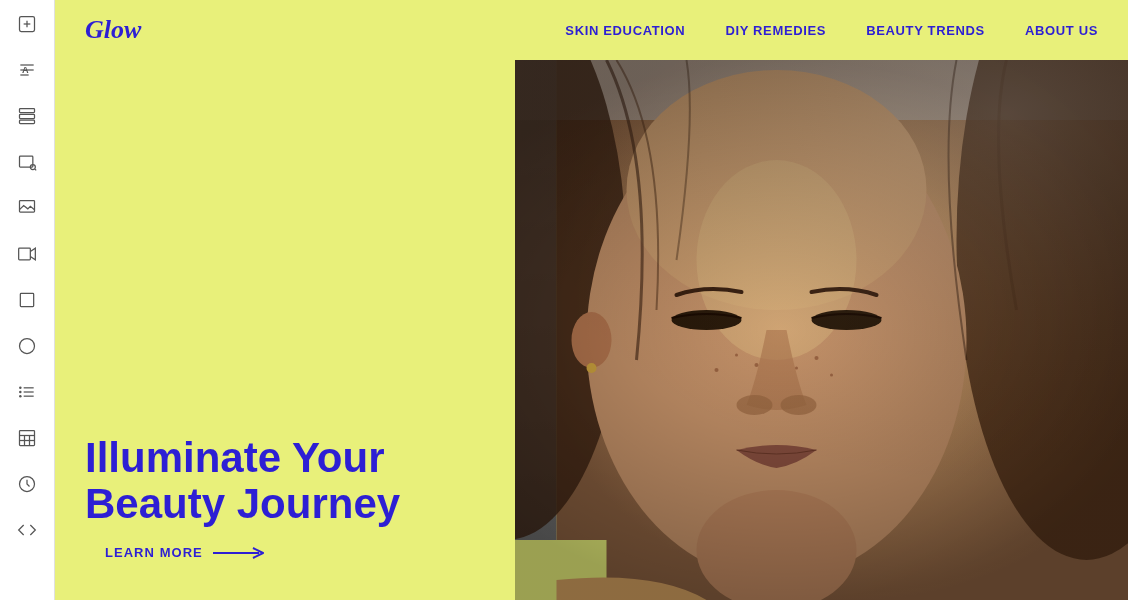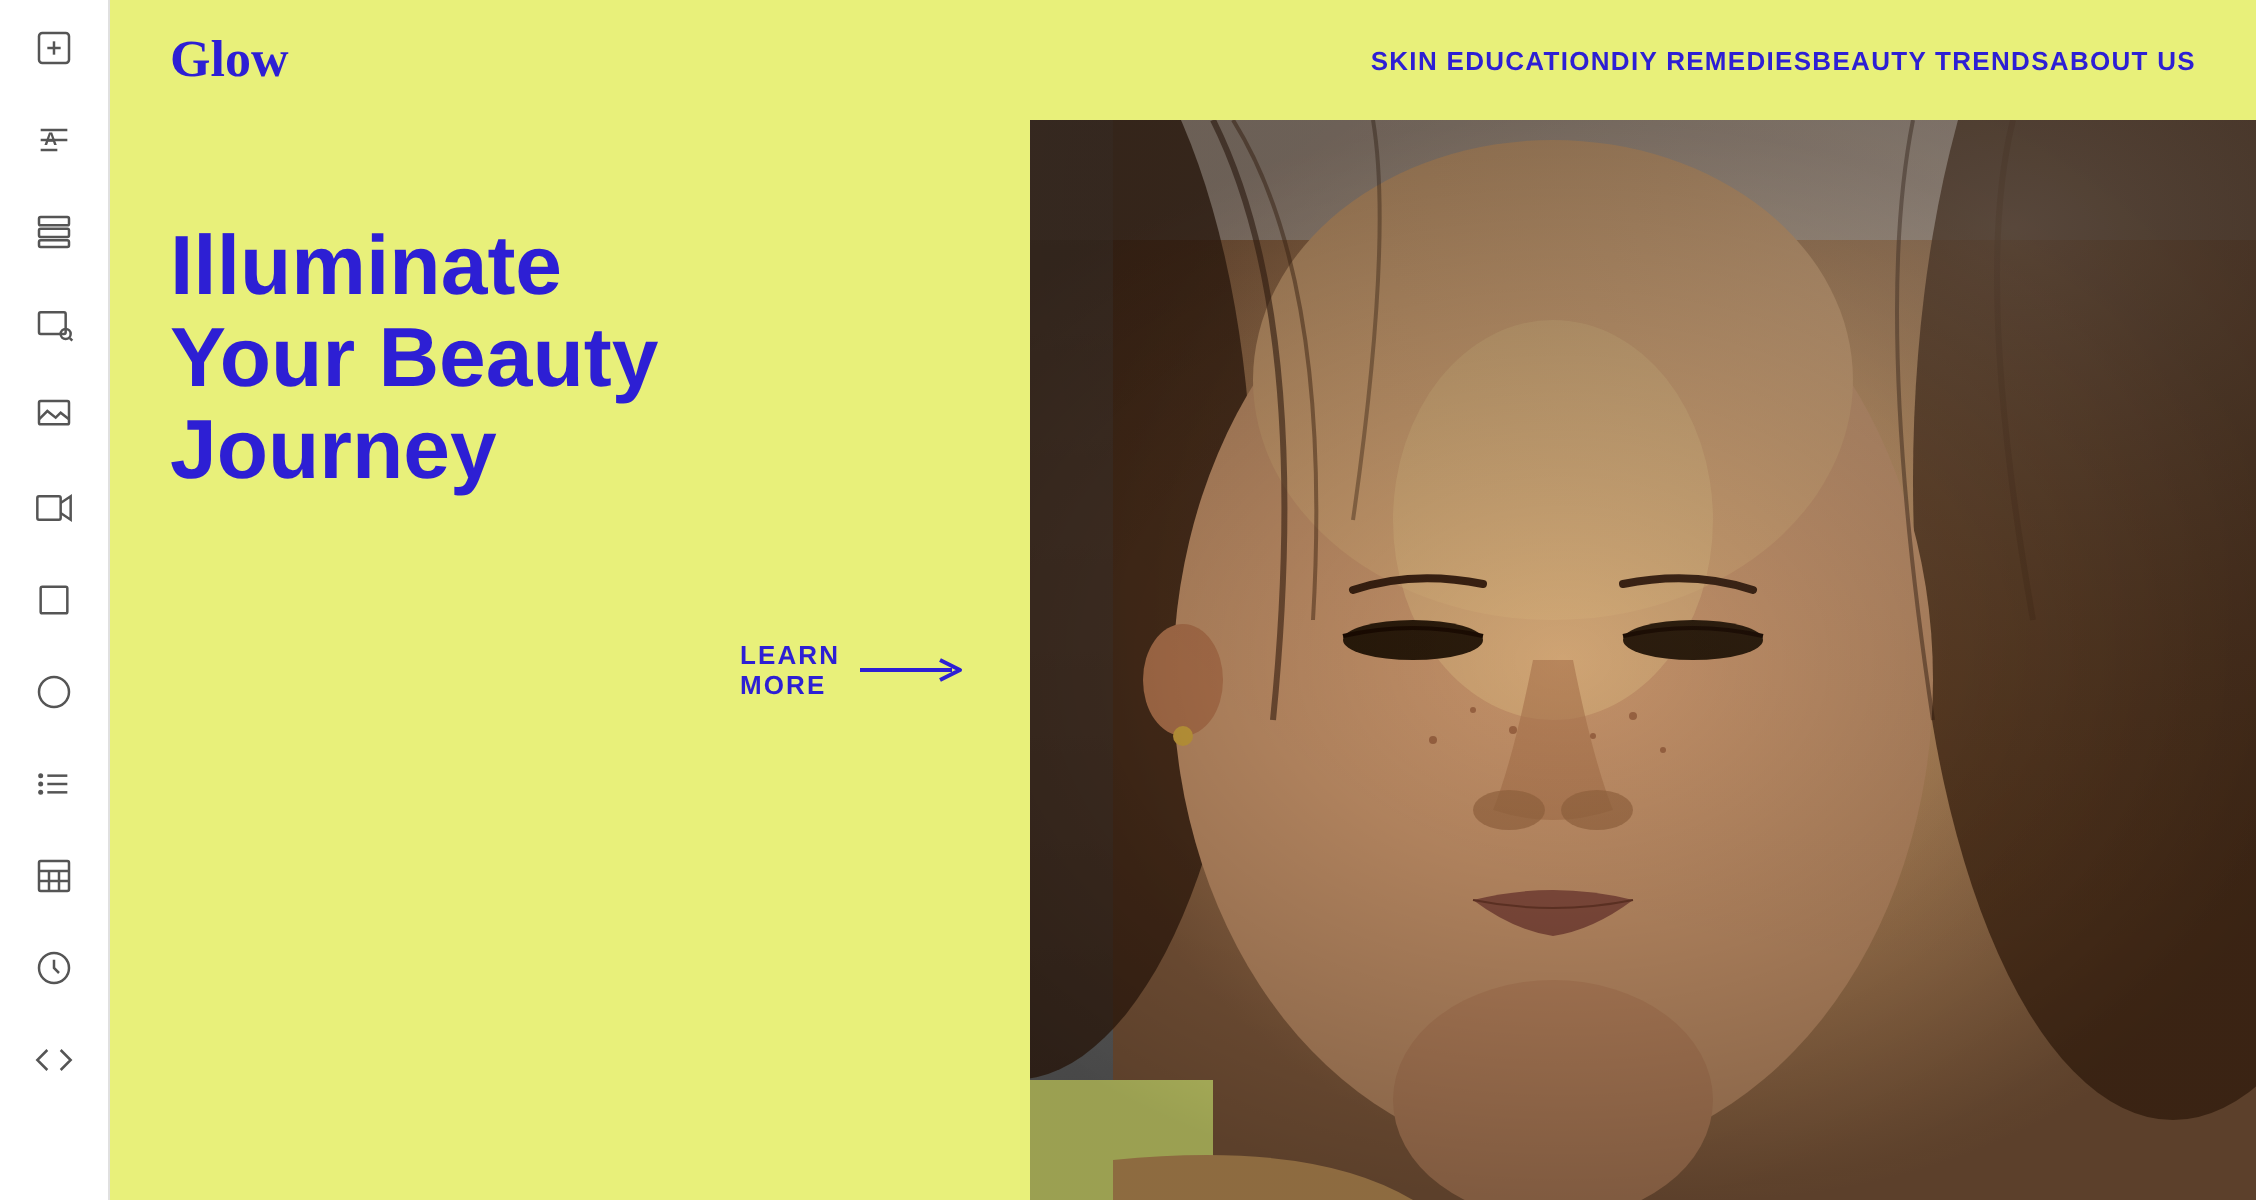--- a/index.html
+++ b/index.html
@@ -57,25 +57,27 @@
       background: #e8f07a;
       display: flex;
       align-items: center;
       padding: 0 30px;
       flex-shrink: 0;
     }
     .logo {
       font-size: 26px;
       font-weight: 900;
       color: #2d1fd4;
+      font-style: italic;
       margin-right: auto;
       font-family: Georgia, serif;
     }
     .nav {
       display: flex;
+      gap: 40px;
     }
     .nav-item {
       font-size: 13px;
       font-weight: 600;
       color: #2d1fd4;
       letter-spacing: 0.05em;
       cursor: pointer;
       text-transform: uppercase;
     }
 
@@ -89,21 +91,21 @@
     
     .content-card {
       position: absolute;
       top: 0;
       left: 0;
       width: 460px;
       bottom: 0;
       background: #e8f07a;
       padding: 50px 30px 40px 30px;
       display: flex;
-      flex-direction: row;
+      flex-direction: column;
       justify-content: flex-end;
     }
 
     .hero-title {
       font-size: 42px;
       font-weight: 900;
       color: #2d1fd4;
       line-height: 1.1;
       margin-bottom: 18px;
       font-family: Arial, Helvetica, sans-serif;

